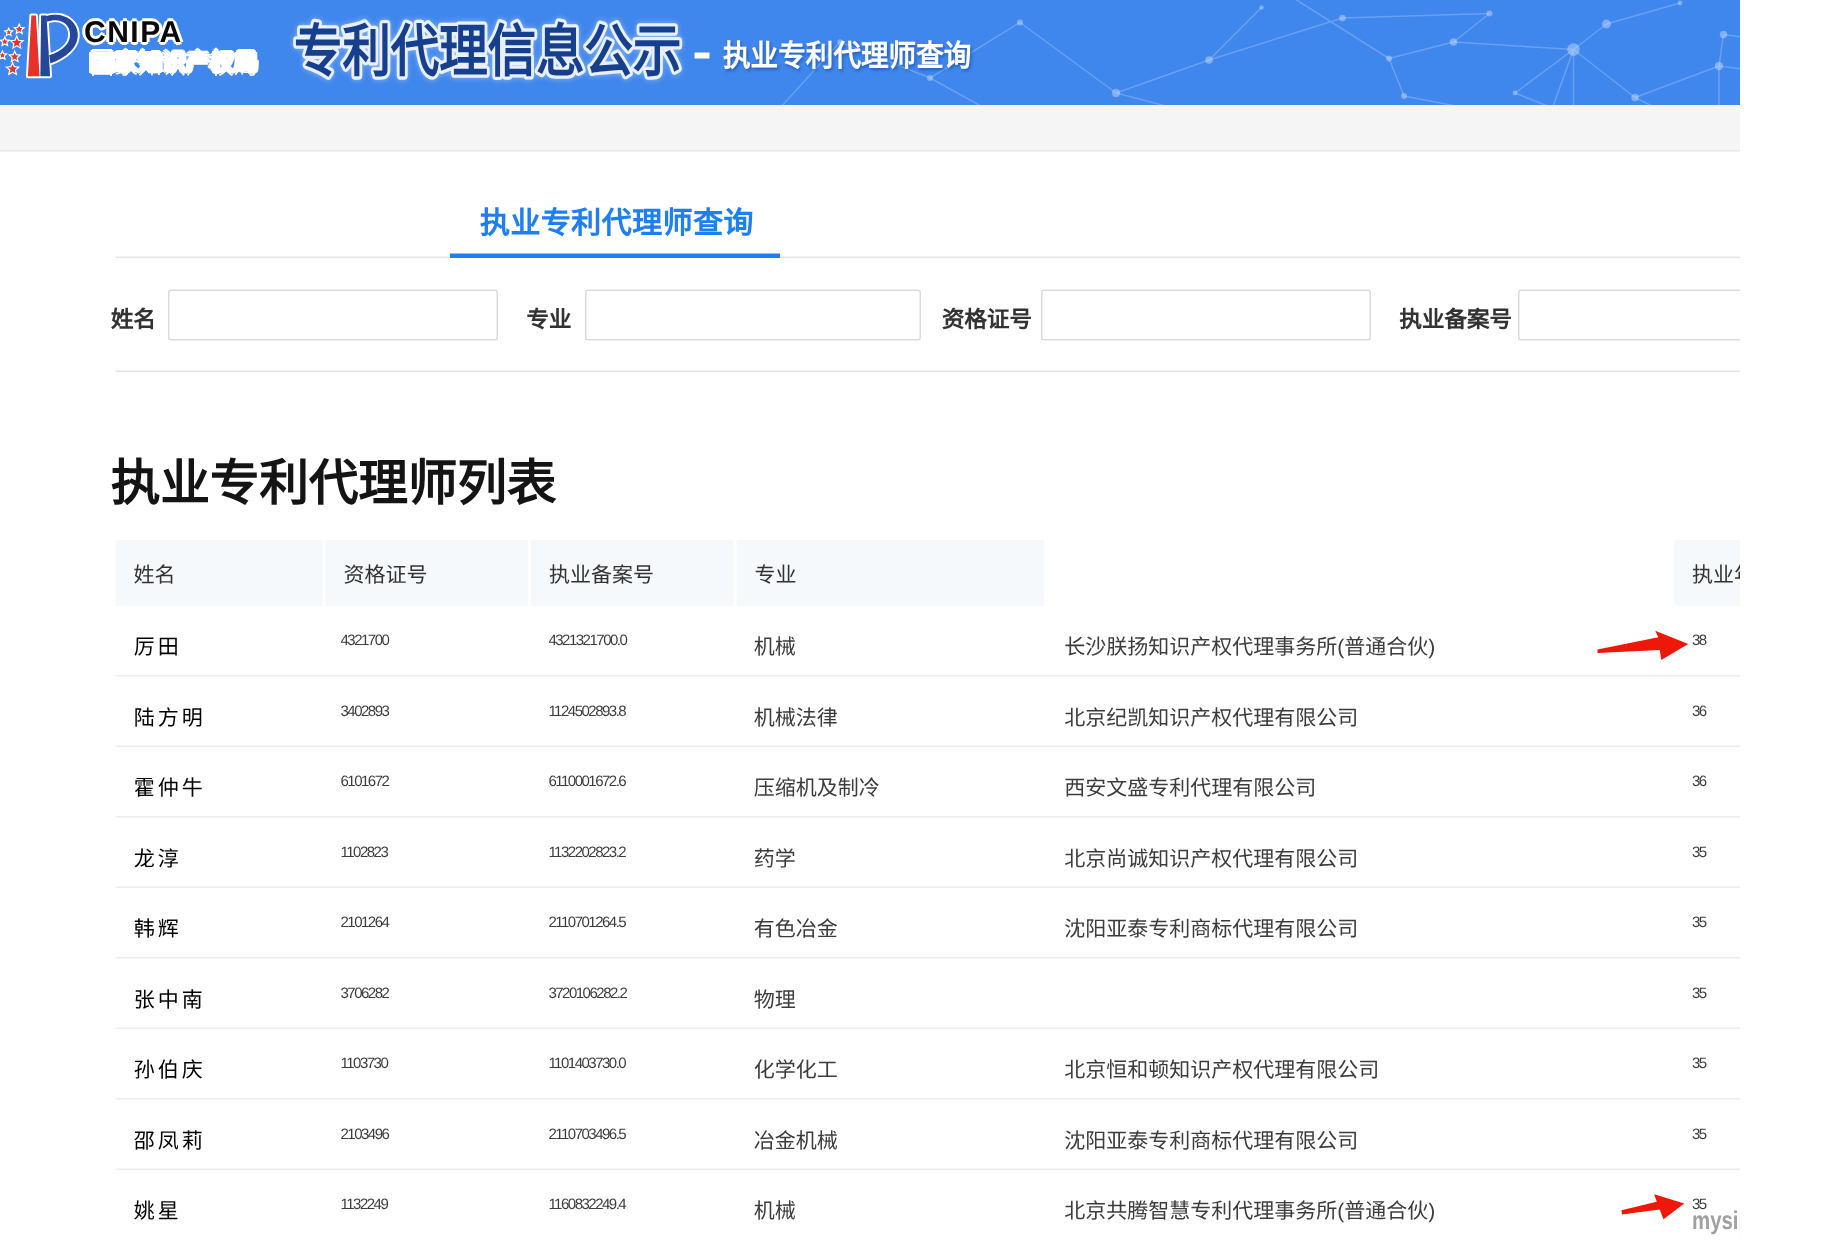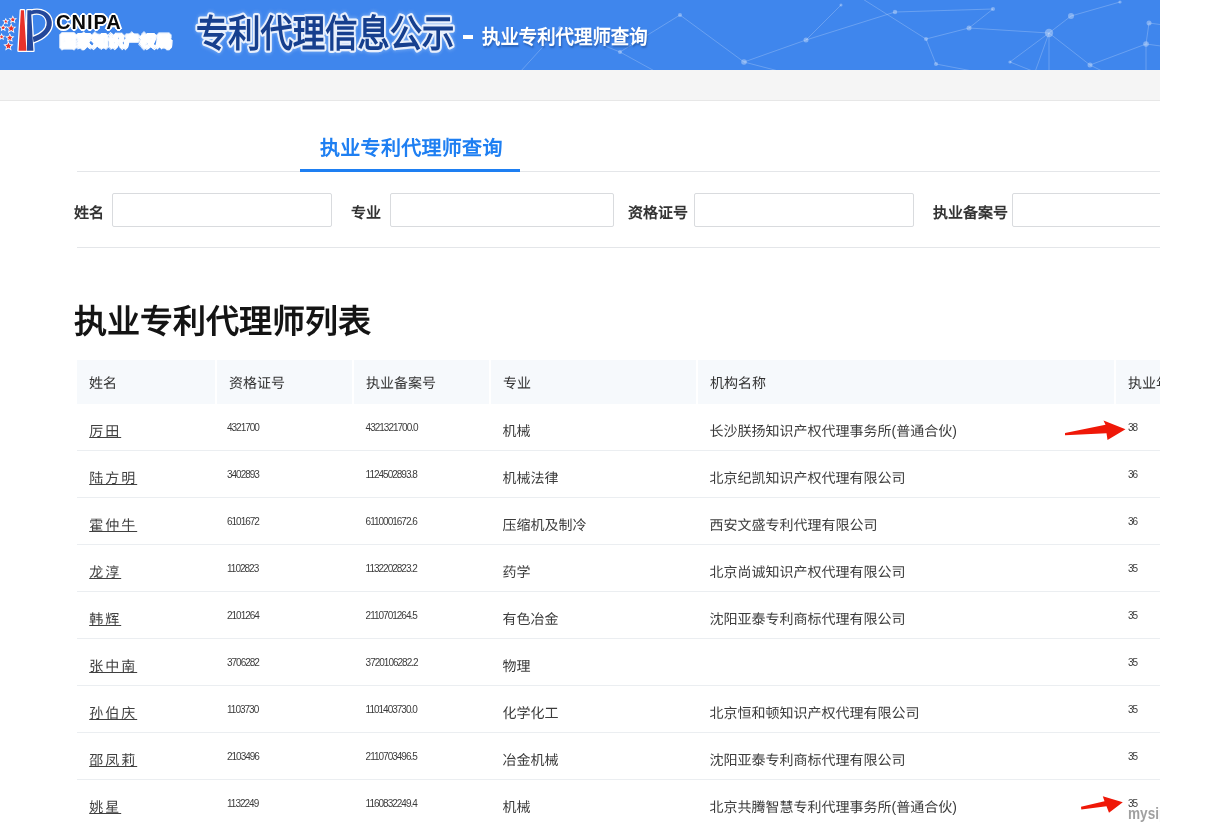--- a/index.html
+++ b/index.html
@@ -21,21 +21,21 @@
 .lbl{top:201px;font-size:15px;font-weight:bold;color:#333;}
 .inp{top:193px;height:32px;background:#fff;border:1px solid #d9dbde;border-radius:2px;}
 #hr2{left:77px;top:247px;width:1137px;height:1px;background:#e4e6e9;}
 #btn{left:1165px;top:269px;width:80px;height:29px;background:#1a7af0;border-radius:2px;color:#fff;font-size:14px;text-align:center;line-height:29px;}
 #h2t{left:74px;top:295px;font-size:33px;font-weight:bold;color:#141414;letter-spacing:0px;}
 .thc{top:360px;height:44px;background:#f6f9fc;font-size:14px;color:#333;}
 .thc span{position:absolute;top:11.5px;left:12px;white-space:nowrap;}
 .row{left:77px;width:1137px;height:46px;border-bottom:1px solid #ebeef1;font-size:14px;color:#3c3c3c;}
 .row .c{position:absolute;top:16px;white-space:nowrap;}
 .row .num{font-size:10px;top:18.2px;letter-spacing:-1px;}
-.row .name{color:#404040;letter-spacing:2px;text-decoration:underline;}
+.row .name{color:#000000;letter-spacing:2px;}
 .c1{left:12.2px;} .c2{left:150px;} .c3{left:288.6px;text-align:right;} .c4{left:425.5px;} .c5{left:632.5px;} .c6{left:1051px;}
 #wm{left:1128px;top:803.5px;font-size:17px;font-weight:bold;color:#a0a0a0;transform:scaleX(0.8);transform-origin:0 0;}
 </style>
 </head>
 <body>
 <div id="page">
   <div id="hdr" class="abs">
     <svg class="abs" style="left:450px;top:0" width="764" height="70" viewBox="0 0 764 70">
       <path d="M621,16 L599,33 M599,33 L519,28 M519,28 L476,39 M476,39 L486,64 M519,28 L543,9 M599,33 L560,62 M560,62 L585,72 M599,33 L585,72 M599,33 L640,65 M640,65 L696,44 M696,44 L699,23 M699,23 L728,27 M728,27 L766,18 M696,44 L755,52 M755,52 L766,60 M640,65 L658,74 M543,9 L445,12 M445,12 L356,40 M356,40 L294,62 M356,40 L391,5 M294,62 L230,15 M230,15 L170,52 M170,52 L110,28 M110,28 L70,72 M294,62 L340,74 M621,16 L670,2 M476,39 L408,-4 M486,64 L538,74 M599,33 L599,74 M170,52 L210,74 M696,44 L696,74" stroke="#ffffff" stroke-opacity="0.22" stroke-width="1" fill="none"></path>
       <g fill="#ffffff" fill-opacity="0.33">
@@ -119,23 +119,20 @@
     </div>
   <div class="abs thc" style="left:217px;width:135px">
       <span>资格证号</span>
     </div>
   <div class="abs thc" style="left:354px;width:135px">
       <span>执业备案号</span>
     </div>
   <div class="abs thc" style="left:491px;width:205px">
       <span>专业</span>
     </div>
-  <div class="abs thc" style="left:698px;width:416px">
-      <span>机构名称</span>
-    </div>
   <div class="abs thc" style="left:1116px;width:98px">
       <span>执业年限</span>
     <svg style="position:absolute;left:74px;top:16.5px" width="9" height="13" viewBox="0 0 9 13">
         <path d="M2.9,0.3 h3.4 v6.2 h2.6 L4.6,12.8 L0.4,6.5 H2.9 Z" fill="#8a8e94"></path>
       </svg>
   </div>
 
   <div id="rows" class="abs" style="left:0;top:404px;width:1214px;">
     <div class="row abs" style="top:0">
         <span class="c c1 name">厉田</span>

